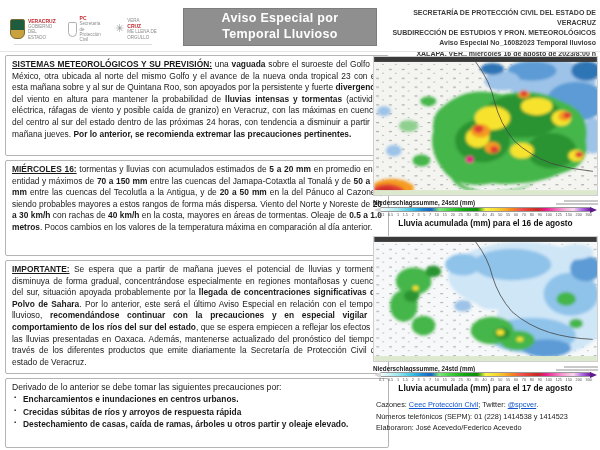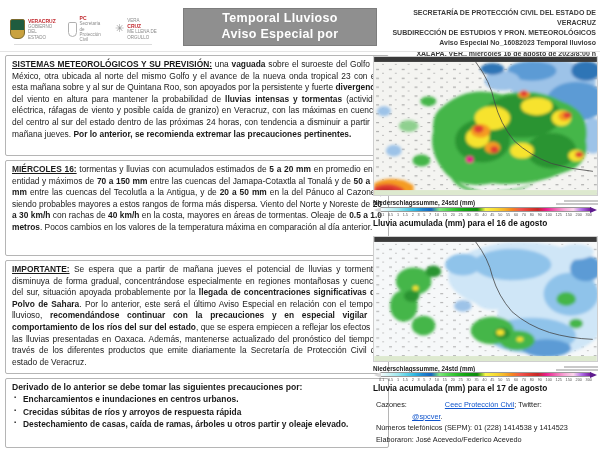--- a/index.html
+++ b/index.html
@@ -24,21 +24,21 @@
 
   .header-rule { position:absolute; left:0; top:51px; width:600px; height:1px; background:#e4e4e4; }
 
   
   .tbox { position:absolute; left:5px; width:384px; background:#fff; border:1px solid #b5b5b5; border-radius:2px; padding:3px 6px 2px 6px; }
   .tbox p { font-size:8.4px; line-height:1.38; color:#1a1a1a; text-align:justify; }
   #box1 { top:55px;  height:101px; }
   #box2 { top:160px; height:96px; }
   #box3 { top:260px; height:114px; }
   #box4 { top:378px; height:70px; }
-  #box4 .lead { font-size:8.6px; font-weight:bold; color:#1a1a1a; margin-bottom:1px; }
+  #box4 .lead { font-size:8.6px; font-weight:normal; color:#1a1a1a; margin-bottom:1px; }
   #box4 ul { list-style:none; }
   #box4 li { font-size:8.4px; line-height:1.5; color:#1a1a1a; padding-left:11px; position:relative;font-weight:bold; }
   #box4 li::before { content:"▪"; position:absolute; left:2px; top:0; font-size:6px; color:#333; }
 
   
   .map-frame { position:absolute; left:373px; width:225px; border:1px solid #cfcfcf; background:#f4f4f1; overflow:hidden; }
   #map1 { top:56px; height:140px; }
   #map2 { top:236px; height:126px; }
   .map-frame svg { display:block; width:100%; height:100%; }
 
@@ -55,26 +55,26 @@
     background:linear-gradient(to right,
       #f2fbfd 0%,#c9f2f4 4%,#9fe8ef 8%,#5fd3e8 12%,#2fb8e0 16%,#1e88d0 20%,#1565c0 24%,
       #7ee87e 28%,#4ed44e 32%,#2bbf2b 36%,#12a512 40%,#0c8a0c 46%,
       #f9f44a 50%,#f7d931 55%,#f5b52a 59%,#f58220 63%,#ef5350 67%,#e03c31 71%,#c62828 75%,
       #e91e8c 79%,#f06eb5 84%,#f8a8d8 88%,#fcd6ec 92%,#b06ee8 96%,#7b1fa2 100%);
     border:0.5px solid #999; }
   .scalebar::before { content:""; position:absolute; left:-7px; top:-1px; border-top:3.5px solid transparent; border-bottom:3.5px solid transparent; border-right:7px solid #d9d9d9; }
   .scalebar::after  { content:""; position:absolute; right:-7px; top:-1px; border-top:3.5px solid transparent; border-bottom:3.5px solid transparent; border-left:7px solid #5e1b8e; }
   .ticks { display:flex; justify-content:space-between; margin:1px 6px 0 6px; font-size:3.8px; color:#555; white-space:nowrap; }
 
-  .map-caption { position:absolute; left:373px; width:225px; text-align:left; font-size:8.3px; font-weight:bold; color:#111; }
+  .map-caption { position:absolute; left:373px; width:225px; text-align:center; font-size:8.3px; font-weight:bold; color:#111; }
   #caption1 { top:218px; } #caption2 { top:383px; }
 
   
   .footer { position:absolute; left:376px; top:399px; width:222px; font-size:7.3px; color:#222; line-height:1.6; }
-  .footer a { color:#1155cc; text-decoration:underline; cursor:pointer;margin-left:36px; }
+  .footer a { color:#1155cc; text-decoration:underline; cursor:pointer; }
 </style>
 </head>
 <body>
 
 <div class="page">
 
   <div class="logos">
     <div class="logo">
       <div class="shield"></div>
       <div class="logo-txt">
@@ -96,22 +96,22 @@
       <div class="logo-txt">
         <div>VERA</div>
         <div class="red">CRUZ</div>
         <div>ME LLENA DE ORGULLO</div>
       </div>
     </div>
   </div>
   <div class="logos-rule"></div>
 
   <div class="title-box">
+    <div>Aviso Especial por</div>
     <div>Temporal Lluvioso</div>
-    <div>Aviso Especial por</div>
   </div>
 
   <div class="org-block">
     <div>SECRETARÍA DE PROTECCIÓN CIVIL DEL ESTADO DE VERACRUZ</div>
     <div>SUBDIRECCIÓN DE ESTUDIOS Y PRON. METEOROLÓGICOS</div>
     <div>Aviso Especial No_16082023 Temporal lluvioso</div>
     <div>XALAPA, VER., miércoles 16 de agosto de 2023/8:00 h</div>
   </div>
   <div class="header-rule"></div>
 

